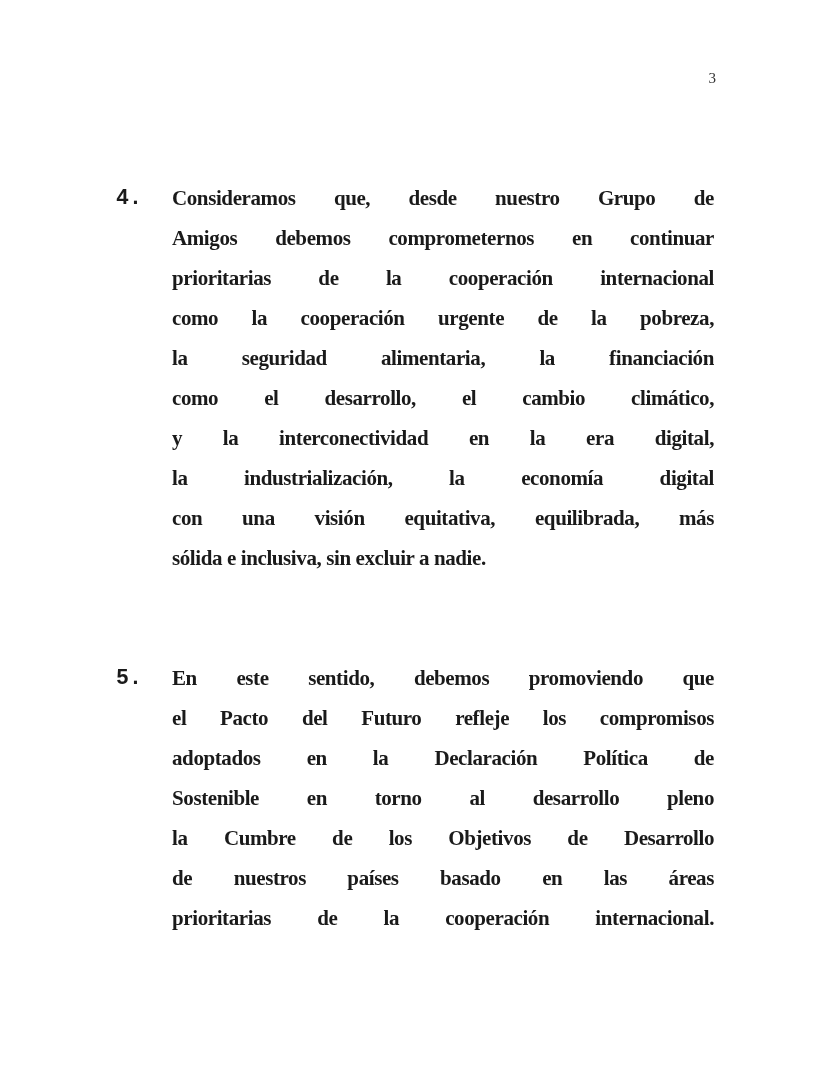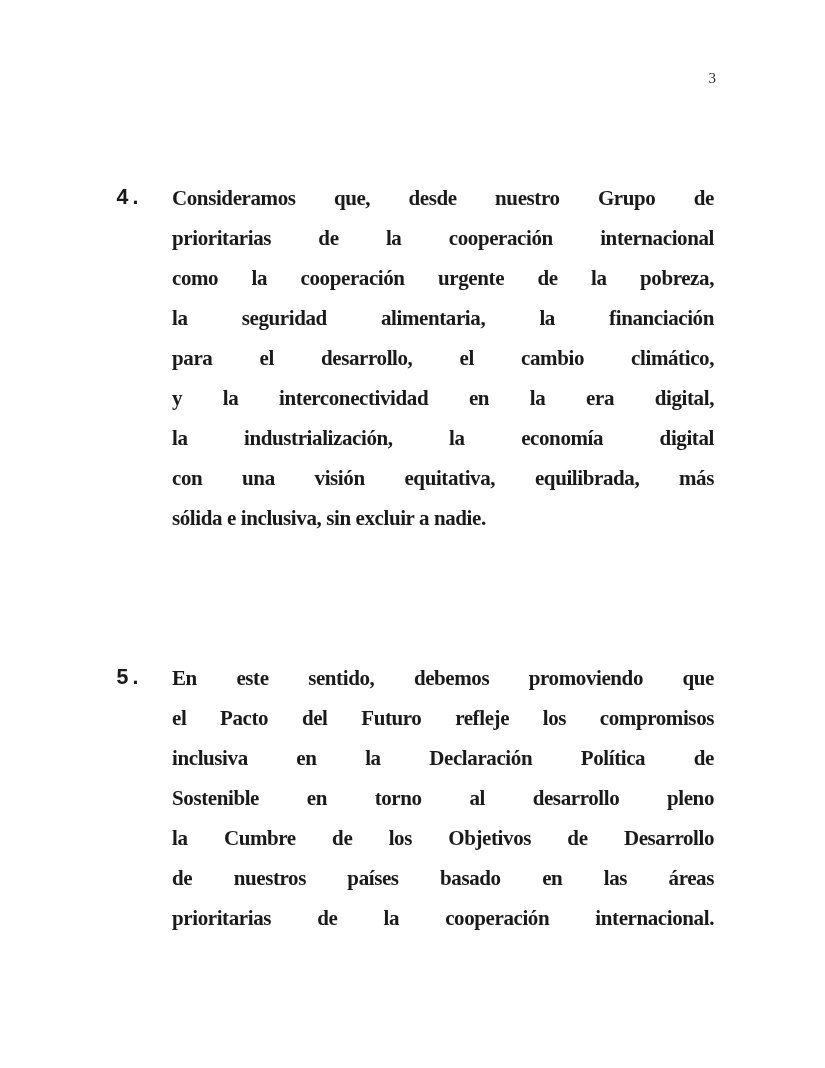--- a/index.html
+++ b/index.html
@@ -64,35 +64,36 @@
   </style>
 </head>
 <body>
 
 <div class="page-number">3</div>
 
 <div class="paragraph para-4">
   <div class="para-number">4.</div>
   <div class="para-body">
     <span class="line" style="white-space: normal; overflow: hidden;">Consideramos que, desde nuestro Grupo de</span>
+    <span class="line" style="white-space: normal; overflow: hidden;">Amigos debemos comprometernos en continuar</span>
     <span class="line" style="white-space: normal; overflow: hidden;">prioritarias de la cooperación internacional</span>
     <span class="line" style="white-space: normal; overflow: hidden;">como la cooperación urgente de la pobreza,</span>
     <span class="line" style="white-space: normal; overflow: hidden;">la seguridad alimentaria, la financiación</span>
-    <span class="line" style="white-space: normal; overflow: hidden;">para el desarrollo, el cambio climático,</span>
+    <span class="line" style="white-space: normal; overflow: hidden;">como el desarrollo, el cambio climático,</span>
     <span class="line" style="white-space: normal; overflow: hidden;">y la interconectividad en la era digital,</span>
     <span class="line" style="white-space: normal; overflow: hidden;">la industrialización, la economía digital</span>
     <span class="line" style="white-space: normal; overflow: hidden;">con una visión equitativa, equilibrada, más</span>
     <span class="line last" style="white-space: normal; overflow: hidden;">sólida e inclusiva, sin excluir a nadie.</span>
   </div>
 </div>
 
 <div class="paragraph para-5">
   <div class="para-number">5.</div>
   <div class="para-body">
     <span class="line" style="white-space: normal; overflow: hidden;">En este sentido, debemos promoviendo que</span>
     <span class="line" style="white-space: normal; overflow: hidden;">el Pacto del Futuro refleje los compromisos</span>
-    <span class="line" style="white-space: normal; overflow: hidden;">inclusiva en la Declaración Política de</span>
+    <span class="line" style="white-space: normal; overflow: hidden;">adoptados en la Declaración Política de</span>
     <span class="line" style="white-space: normal; overflow: hidden;">Sostenible en torno al desarrollo pleno</span>
     <span class="line" style="white-space: normal; overflow: hidden;">la Cumbre de los Objetivos de Desarrollo</span>
     <span class="line" style="white-space: normal; overflow: hidden;">de nuestros países basado en las áreas</span>
     <span class="line" style="white-space: normal; overflow: hidden;">prioritarias de la cooperación internacional.</span>
   </div>
 </div>
 
 </body></html>

